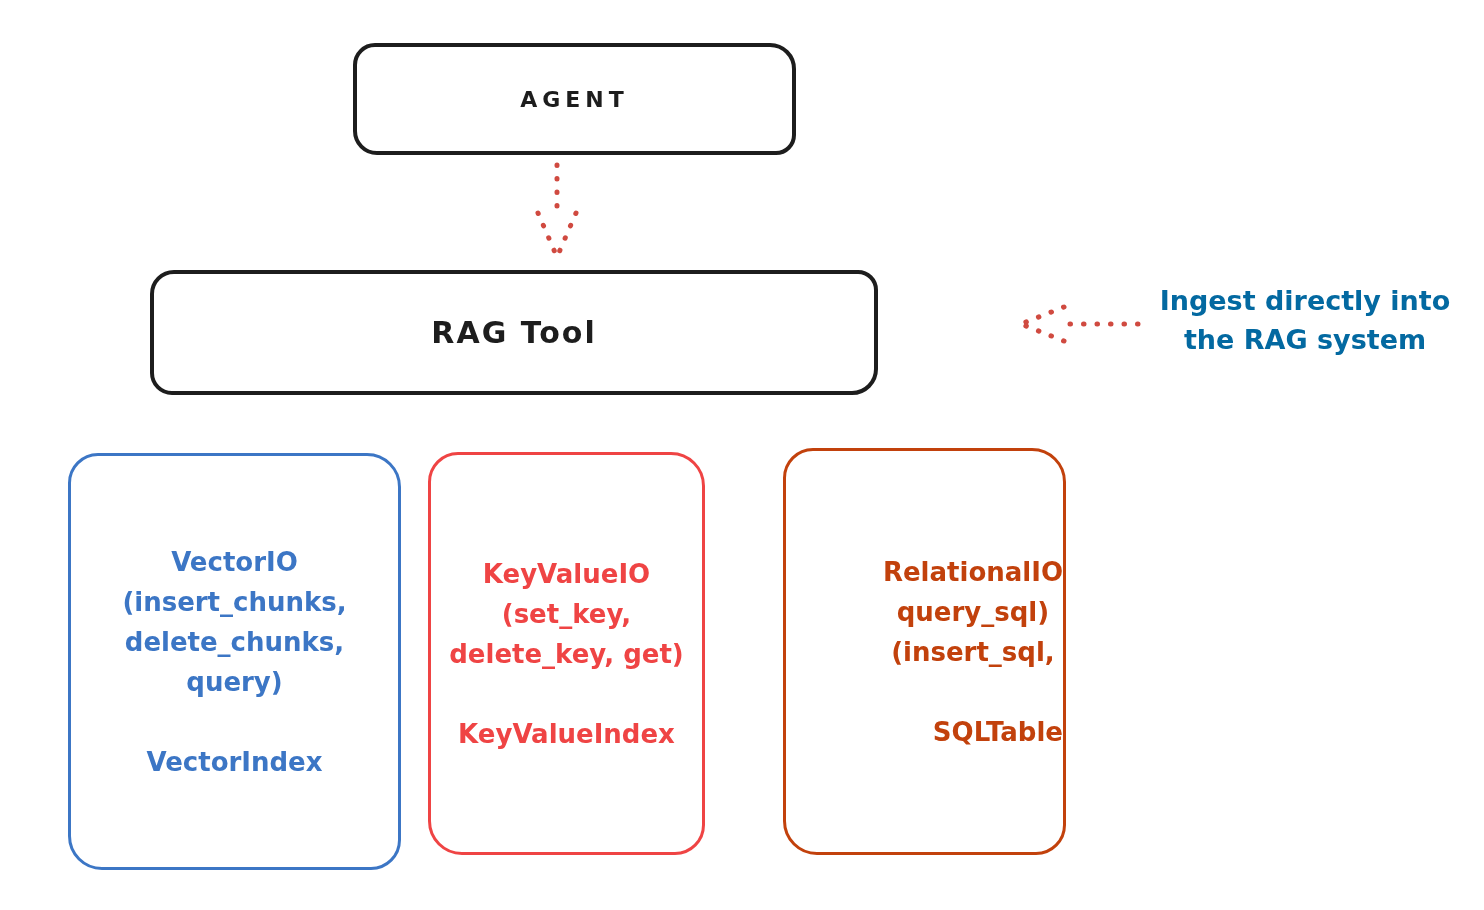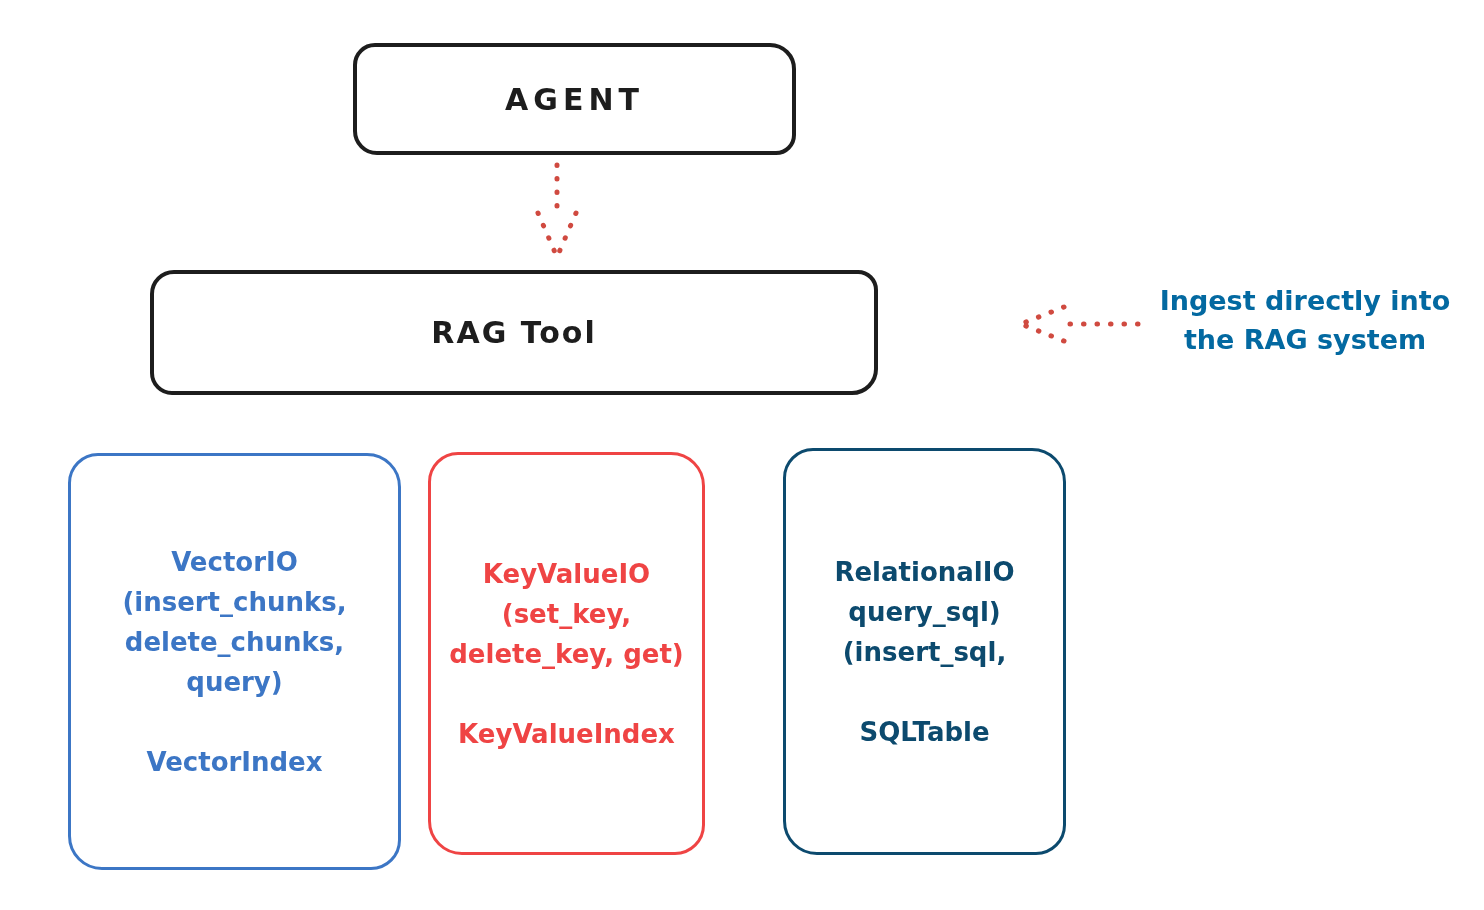--- a/index.html
+++ b/index.html
@@ -18,21 +18,21 @@
     background: #ffffff;
     display: flex;
     align-items: center;
     justify-content: center;
     font-weight: bold;
     box-sizing: border-box;
   }
   .node-agent {
     left: 353px; top: 43px; width: 443px; height: 112px;
     border-radius: 22px 26px 20px 24px;
-    font-size: 30px; letter-spacing: 5px;
+    font-size: 22px; letter-spacing: 5px;
   }
   .node-rag {
     left: 150px; top: 270px; width: 728px; height: 125px;
     border-radius: 24px 20px 26px 22px;
     font-size: 30px; letter-spacing: 2px;
   }
   .arrow { position: absolute; }
   .arrow-down { left: 533px; top: 160px; }
   .arrow-left { left: 1012px; top: 300px; }
   .annotation {
@@ -107,21 +107,21 @@
 
   <div class="card card-keyvalue" style="color: #ef4444;">
     <div>
       <div class="card-line">KeyValueIO</div>
       <div class="card-line">(set_key,</div>
       <div class="card-line">delete_key, get)</div>
     </div>
     <div class="card-index">KeyValueIndex</div>
   </div>
 
-  <div class="card card-relational" style="color: #0c4a6e;">
+  <div class="card card-relational" style="color: #c2410c; align-items: flex-end;">
     <div>
       <div class="card-line">RelationalIO</div>
       <div class="card-line">query_sql)</div>
       <div class="card-line">(insert_sql,</div>
     </div>
     <div class="card-index">SQLTable</div>
   </div>
 
 </div>
 

